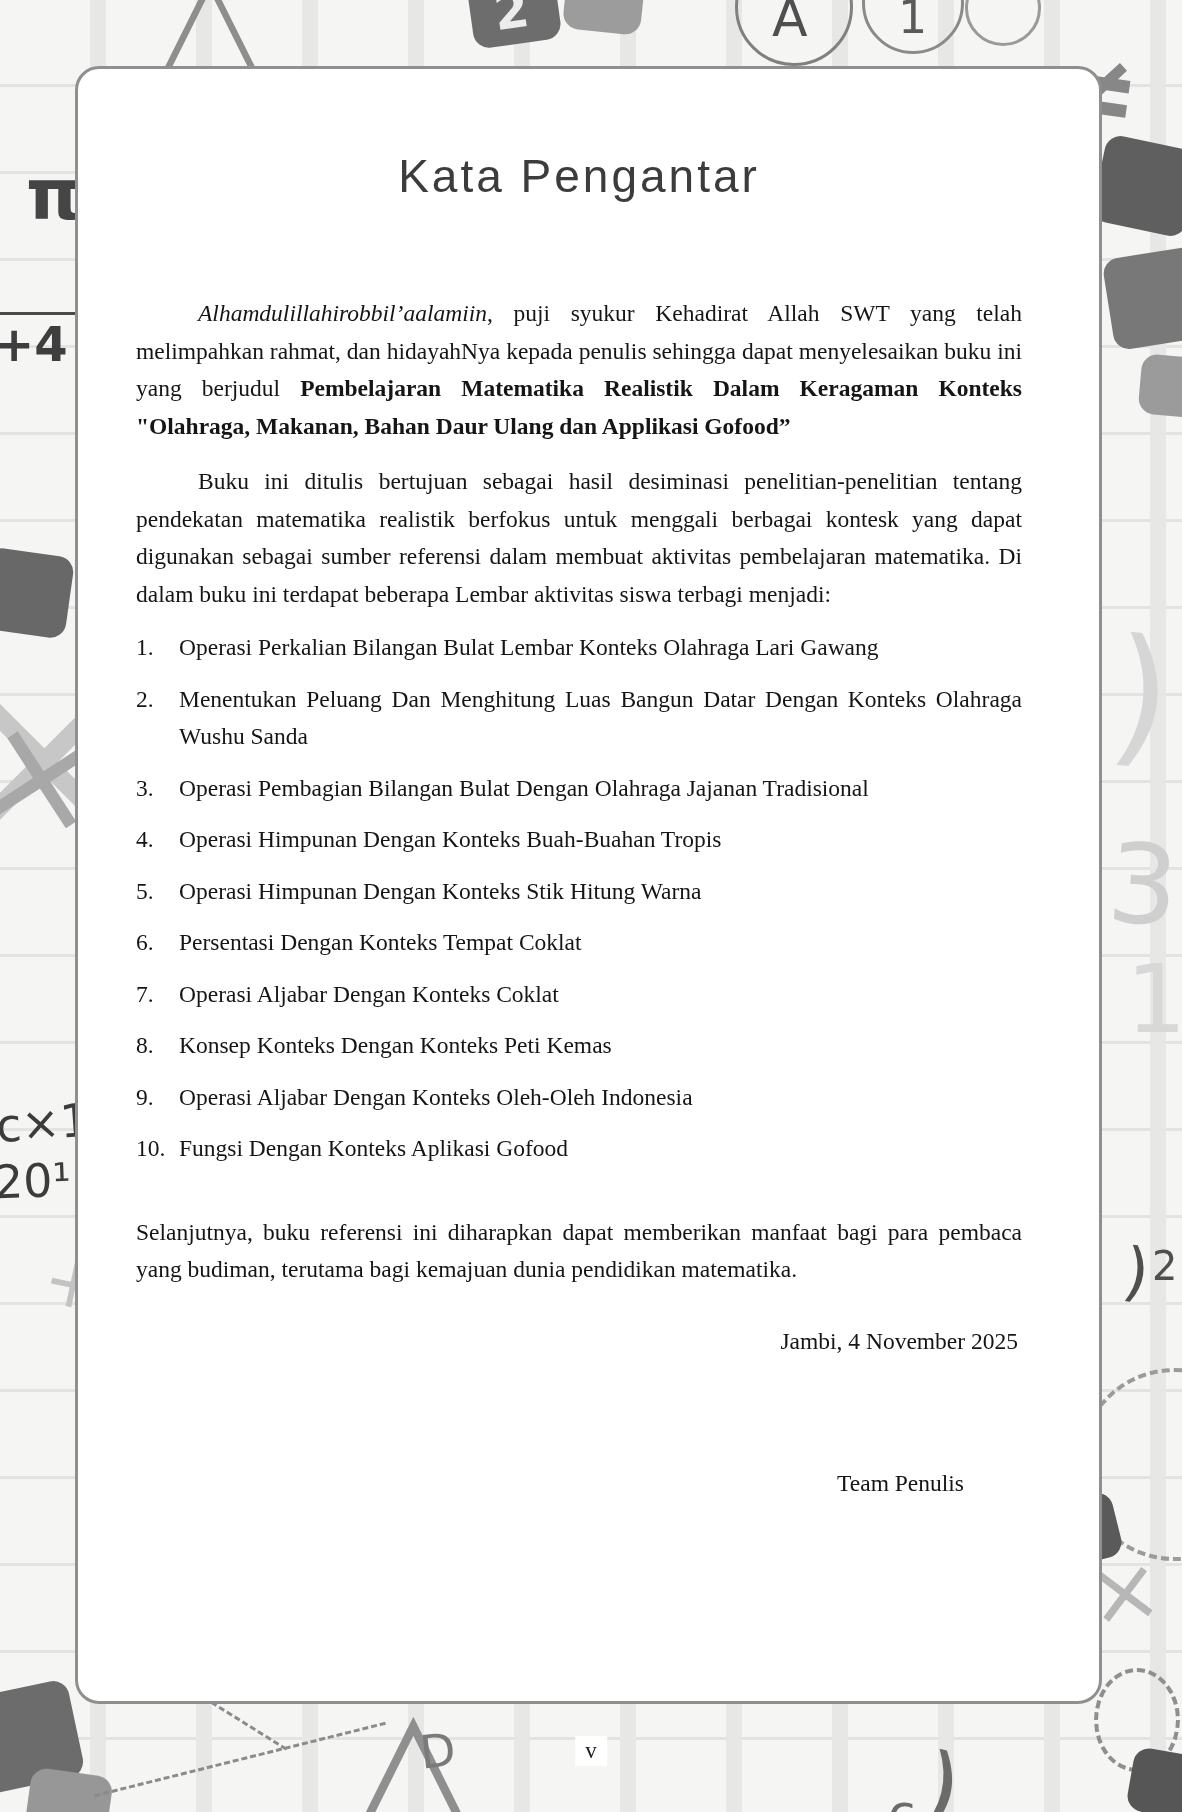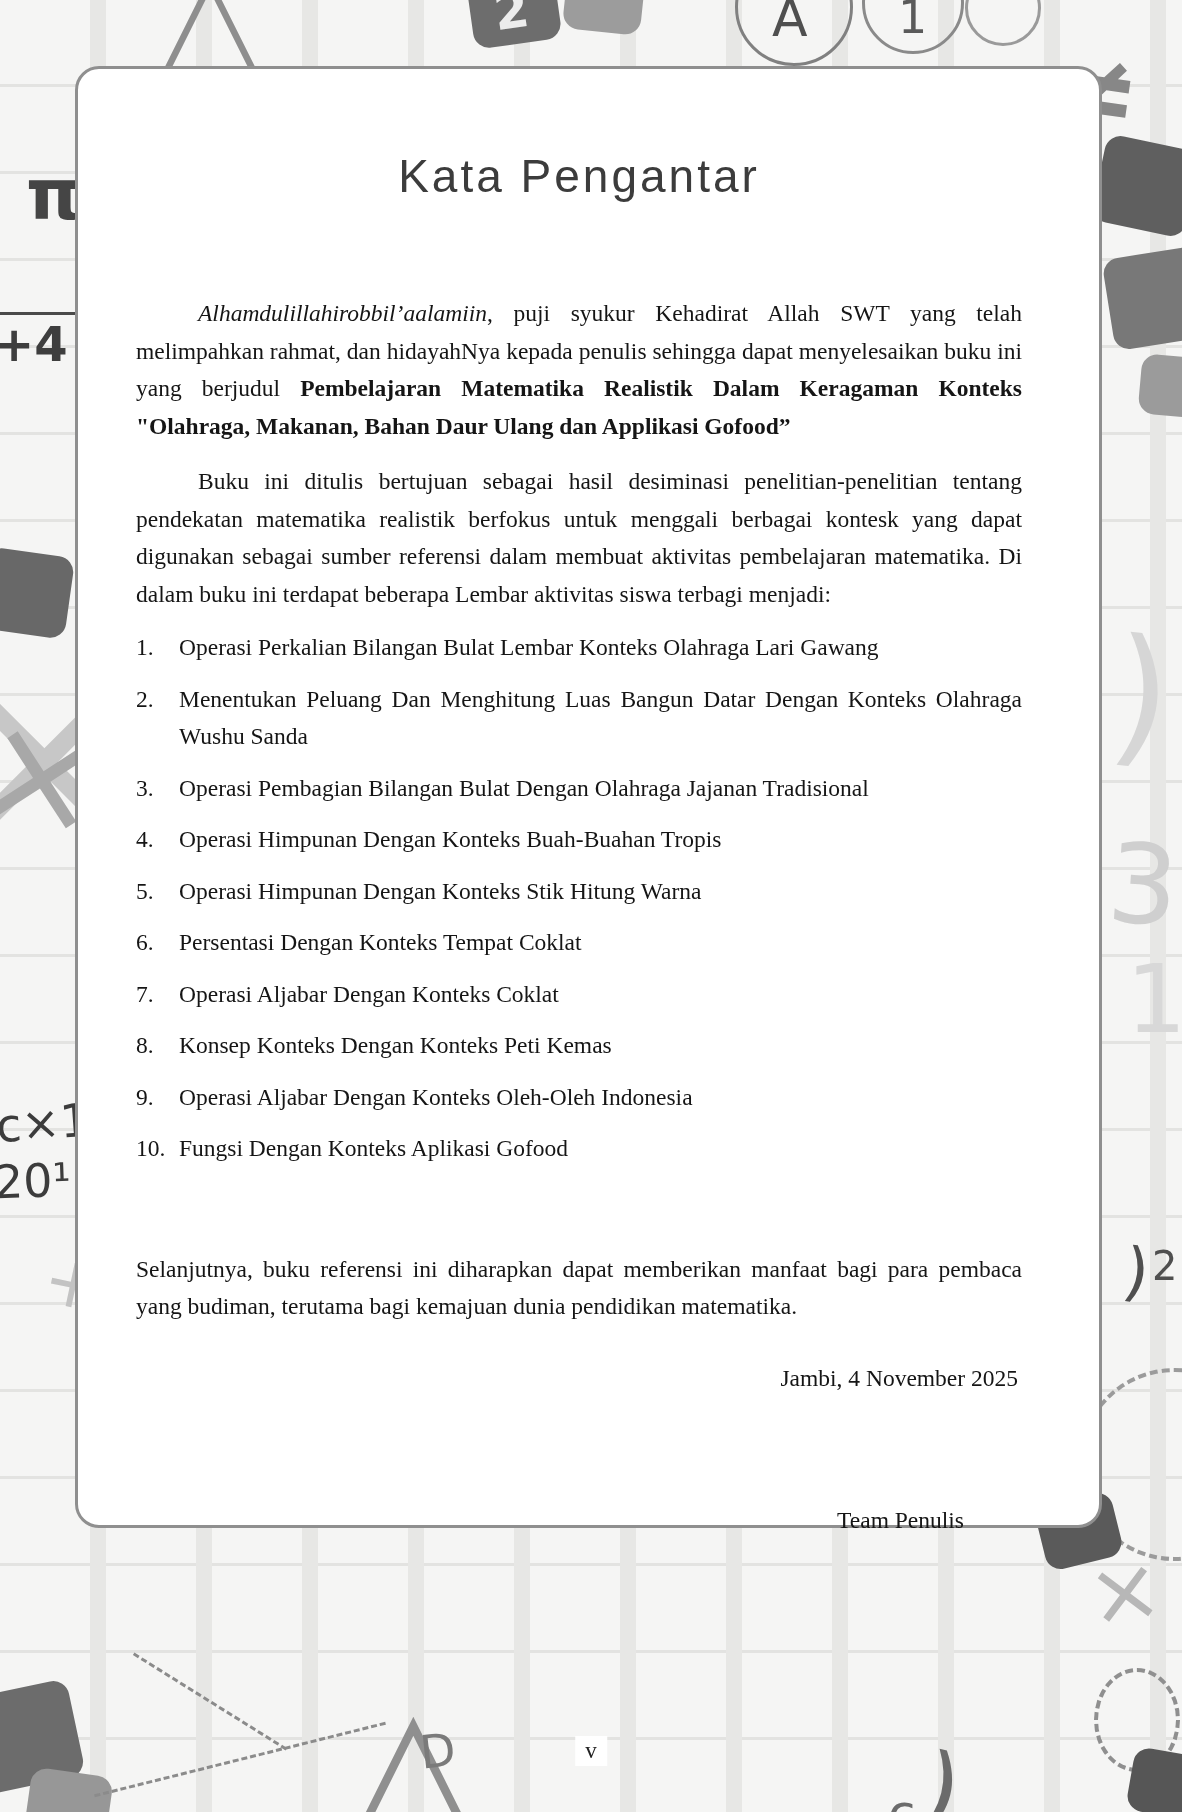--- a/index.html
+++ b/index.html
@@ -12,21 +12,21 @@
       repeating-linear-gradient(90deg, transparent 0, transparent 90px, #e7e7e5 90px, #e7e7e5 106px),
       repeating-linear-gradient(180deg, transparent 0, transparent 84px, #e3e3e1 84px, #e3e3e1 87px);
     font-family:"Liberation Serif", serif;
   }
   #decor-layer{position:absolute;inset:0;z-index:1;}
   .decor{position:absolute;font-family:"DejaVu Sans",sans-serif;line-height:1;white-space:nowrap;}
   .decor.circle{border-radius:50%;}
   .decor.rect{border-radius:16px;}
   .decor.line{height:0;}
   #card{
-    position:absolute;left:75px;top:66px;width:1027px;height:1462px;
+    position:absolute;left:75px;top:66px;width:1027px;height:1638px;
     background:#ffffff;border:3px solid #8f8f8f;border-radius:24px;
     z-index:2;box-sizing:border-box;
     padding:0 77px 0 58px;
   }
   #doc-title{
     margin-top:80px;text-align:center;
     font-family:"Liberation Sans",sans-serif;font-weight:300;
     font-size:46px;letter-spacing:3px;color:#3c3c3c;
   }
   .body-text{
@@ -34,21 +34,21 @@
     text-align:justify;margin:0;
   }
   #para-1{margin-top:92px;text-indent:62px;font-family:Liberation Serif, serif;}
   #para-1 .lead-italic{font-style:italic;}
   #para-1 .book-title{font-weight:bold;}
   #para-2{margin-top:18px;text-indent:62px;}
   #activity-list{margin-top:16px;}
   .list-row{display:flex;margin-bottom:14px;}
   .list-num{flex:none;width:43px;font-size:23.5px;line-height:37.5px;color:#151515;}
   .list-text{flex:1;font-size:23.5px;line-height:37.5px;color:#151515;text-align:justify;}
-  #closing-para{margin-top:83px;}
+  #closing-para{margin-top:46px;}
   #place-date{margin-top:34px;text-align:right;padding-right:4px;}
   #author-sign{margin-top:105px;text-align:right;padding-right:58px;}
   #page-num{
     position:absolute;left:50%;transform:translateX(-50%);top:1736px;z-index:3;
     background:#ffffff;padding:2px 10px;font-family:"Liberation Serif",serif;
     font-size:23px;color:#222;
   }
 </style>
 </head>
 <body>

